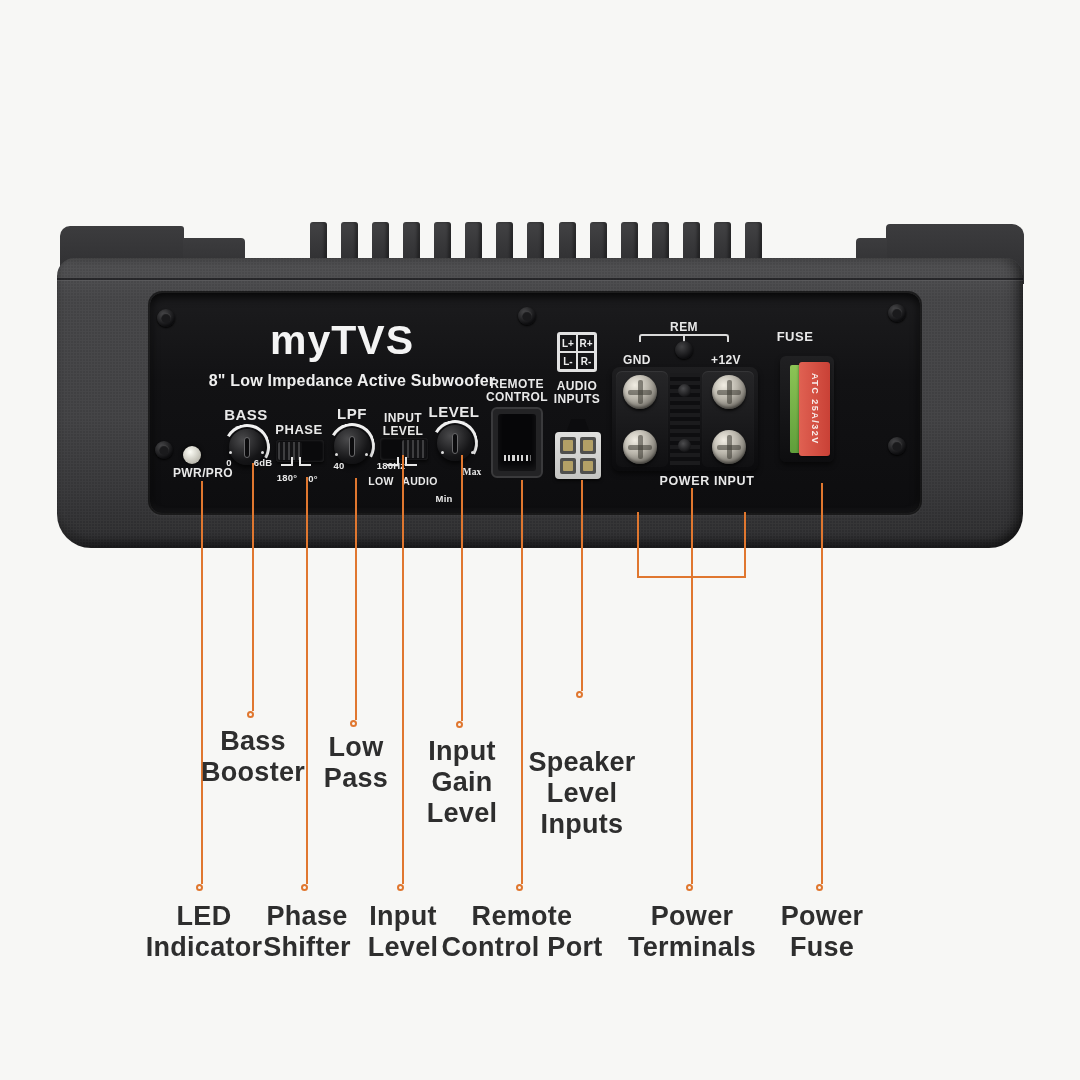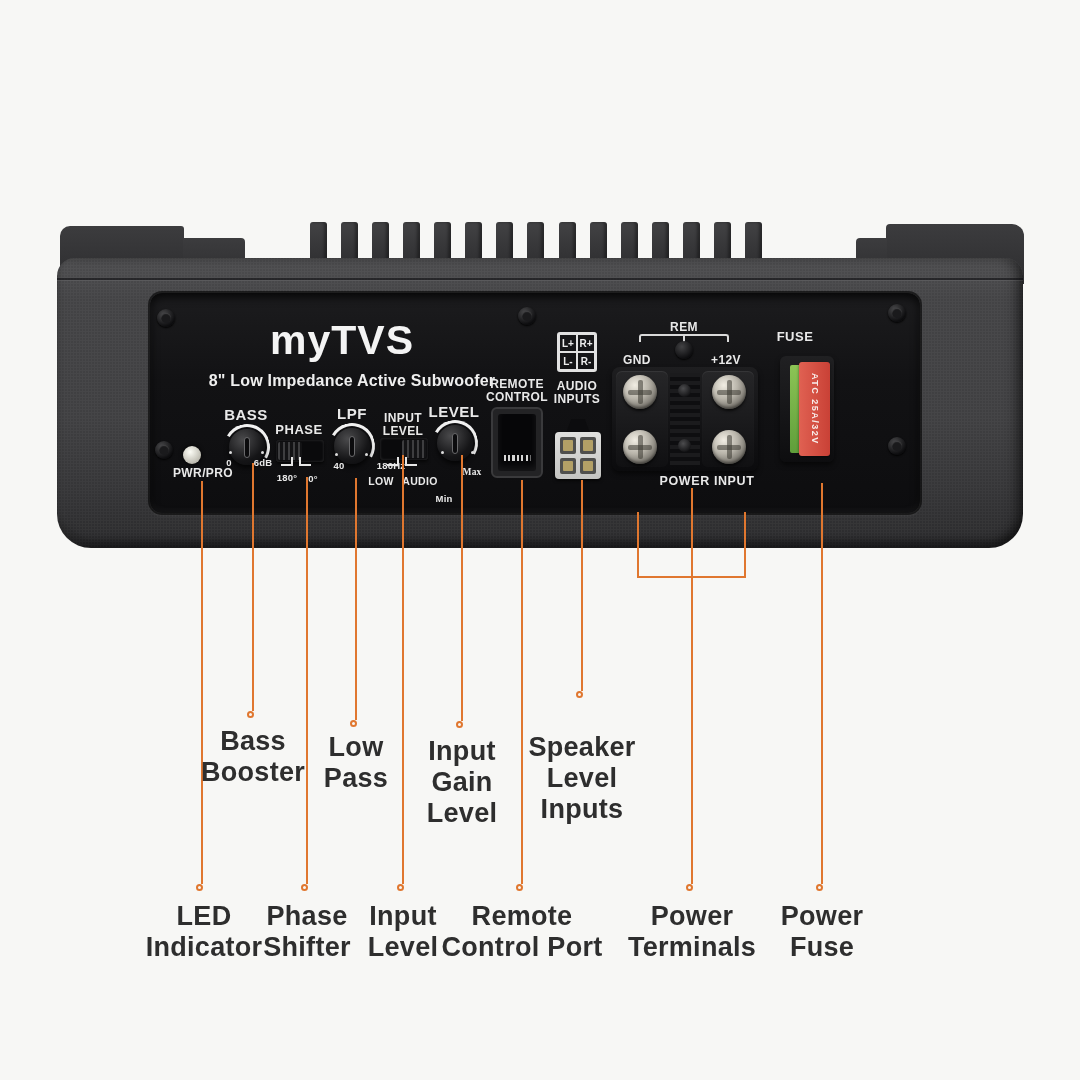--- a/index.html
+++ b/index.html
@@ -320,21 +320,21 @@
   <i class="cdot" style="left:686px;top:884px;"></i>
   <i class="cdot" style="left:816px;top:884px;"></i>
 
   <div class="callout-label" style="left:253px;top:726px;">Bass
 Booster</div>
   <div class="callout-label" style="left:356px;top:732px;">Low
 Pass</div>
   <div class="callout-label" style="left:462px;top:736px;">Input
 Gain
 Level</div>
-  <div class="callout-label" style="left:582px;top:732px;">Speaker
+  <div class="callout-label" style="left:582px;top:747px;">Speaker
 Level
 Inputs</div>
 
   <div class="callout-label" style="left:204px;top:901px;">LED
 Indicator</div>
   <div class="callout-label" style="left:307px;top:901px;">Phase
 Shifter</div>
   <div class="callout-label" style="left:403px;top:901px;">Input
 Level</div>
   <div class="callout-label" style="left:522px;top:901px;">Remote

